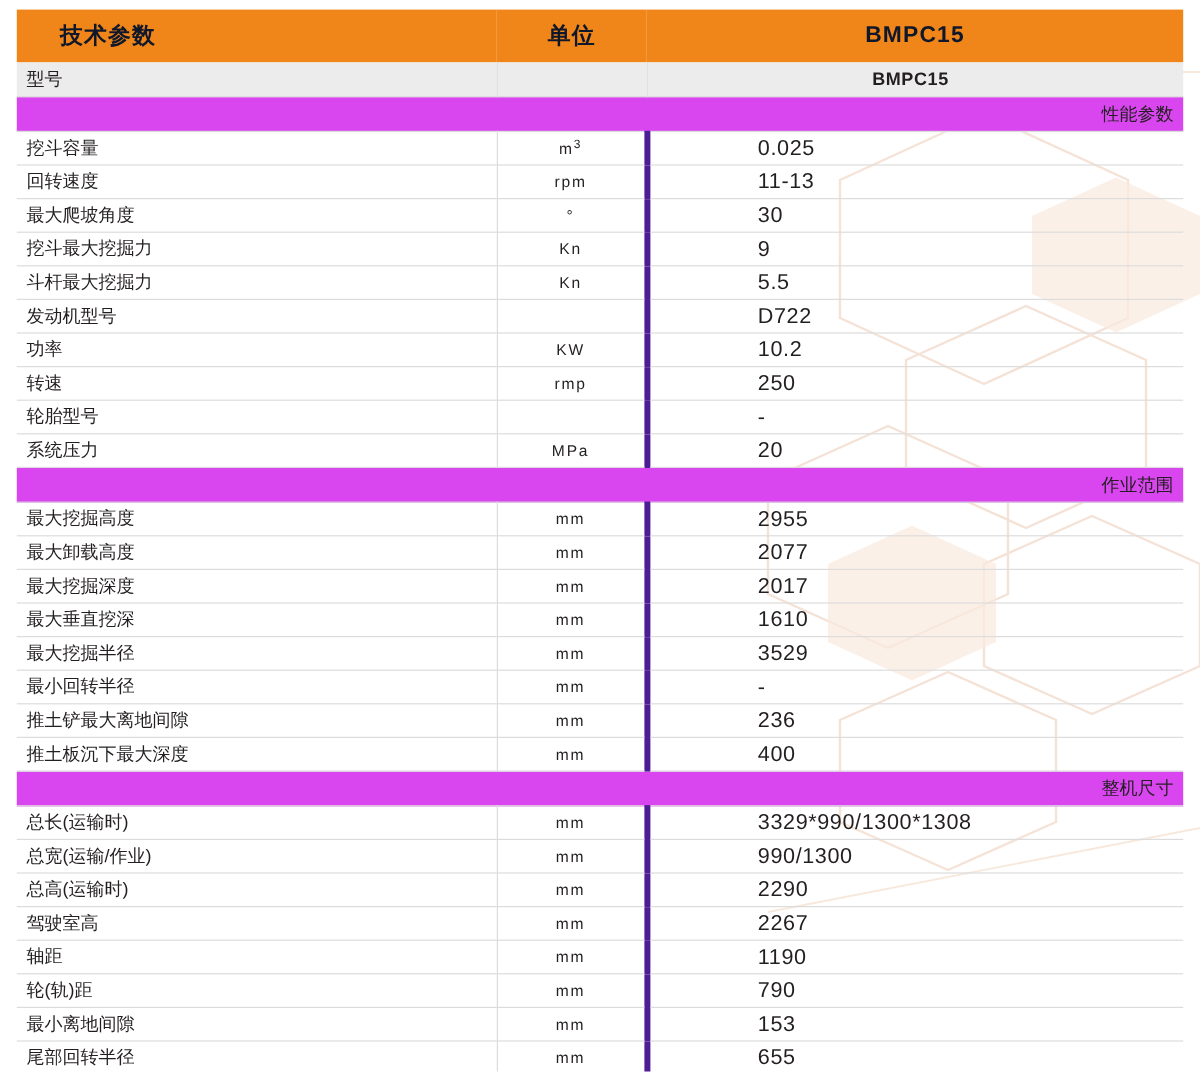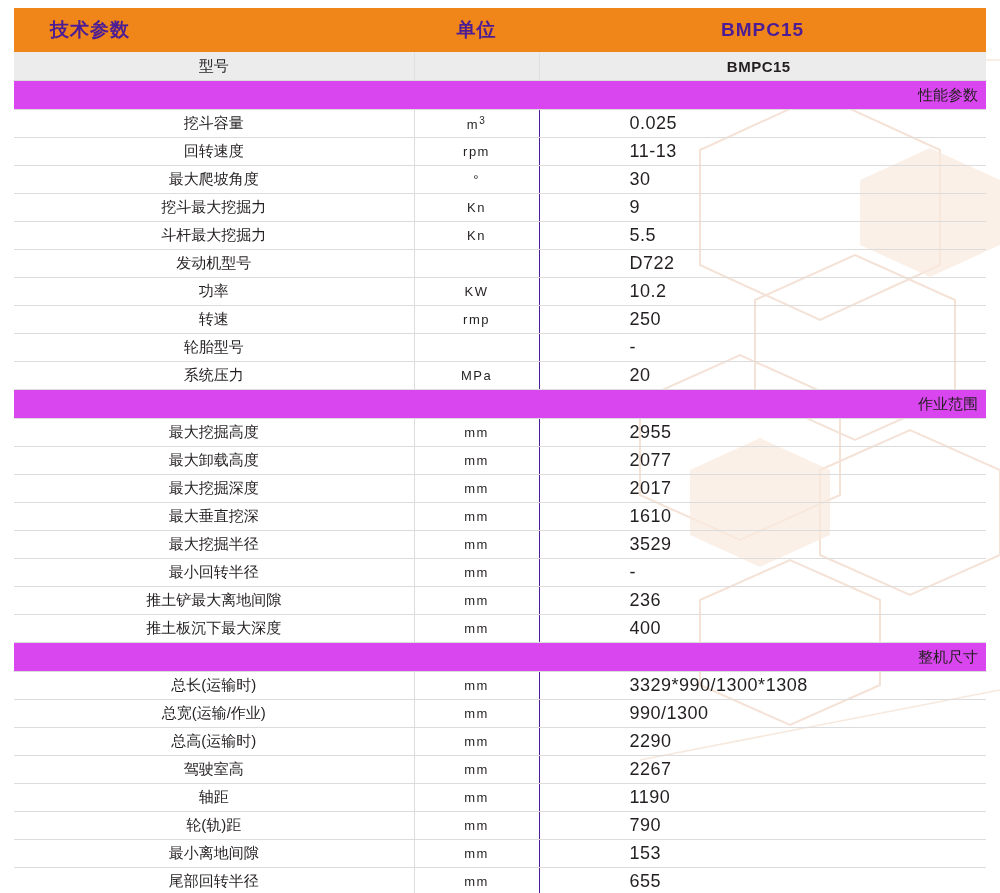--- a/index.html
+++ b/index.html
@@ -33,47 +33,47 @@
     table-layout: fixed;
     font-size: 15px;
     color: #231f20;
   }
   table.spec col.c-name  { width: 400px; }
   table.spec col.c-unit  { width: 125px; }
   table.spec col.c-value { width: 447px; }
 
   thead th {
     background: #f08519;
-    color: #4c1d95;
+    color: #0f172a;
     font-size: 19px;
     font-weight: bold;
     height: 44px;
     padding: 0 12px;
     border: none;
     letter-spacing: 1px;
   }
   thead th.th-name  { text-align: left; padding-left: 36px; }
   thead th.th-unit  { text-align: center; }
   thead th.th-value { text-align: center; }
 
   tbody td {
     height: 27px;
     border-bottom: 1px solid #dcdcdc;
     padding: 0 8px;
     vertical-align: middle;
     background: transparent;
   }
   td.name {
-    text-align: center;
+    text-align: left;
     border-right: 1px solid #dcdcdc;
     white-space: nowrap;
   }
   td.unit {
     text-align: center;
-    border-right: 1px solid #4c1d95;
+    border-right: 5px solid #4c1d95;
     font-size: 13px;
     letter-spacing: 1.5px;
   }
   td.value {
     text-align: left;
     padding-left: 90px;
     font-size: 18px;
     letter-spacing: 0.5px;
   }
 

